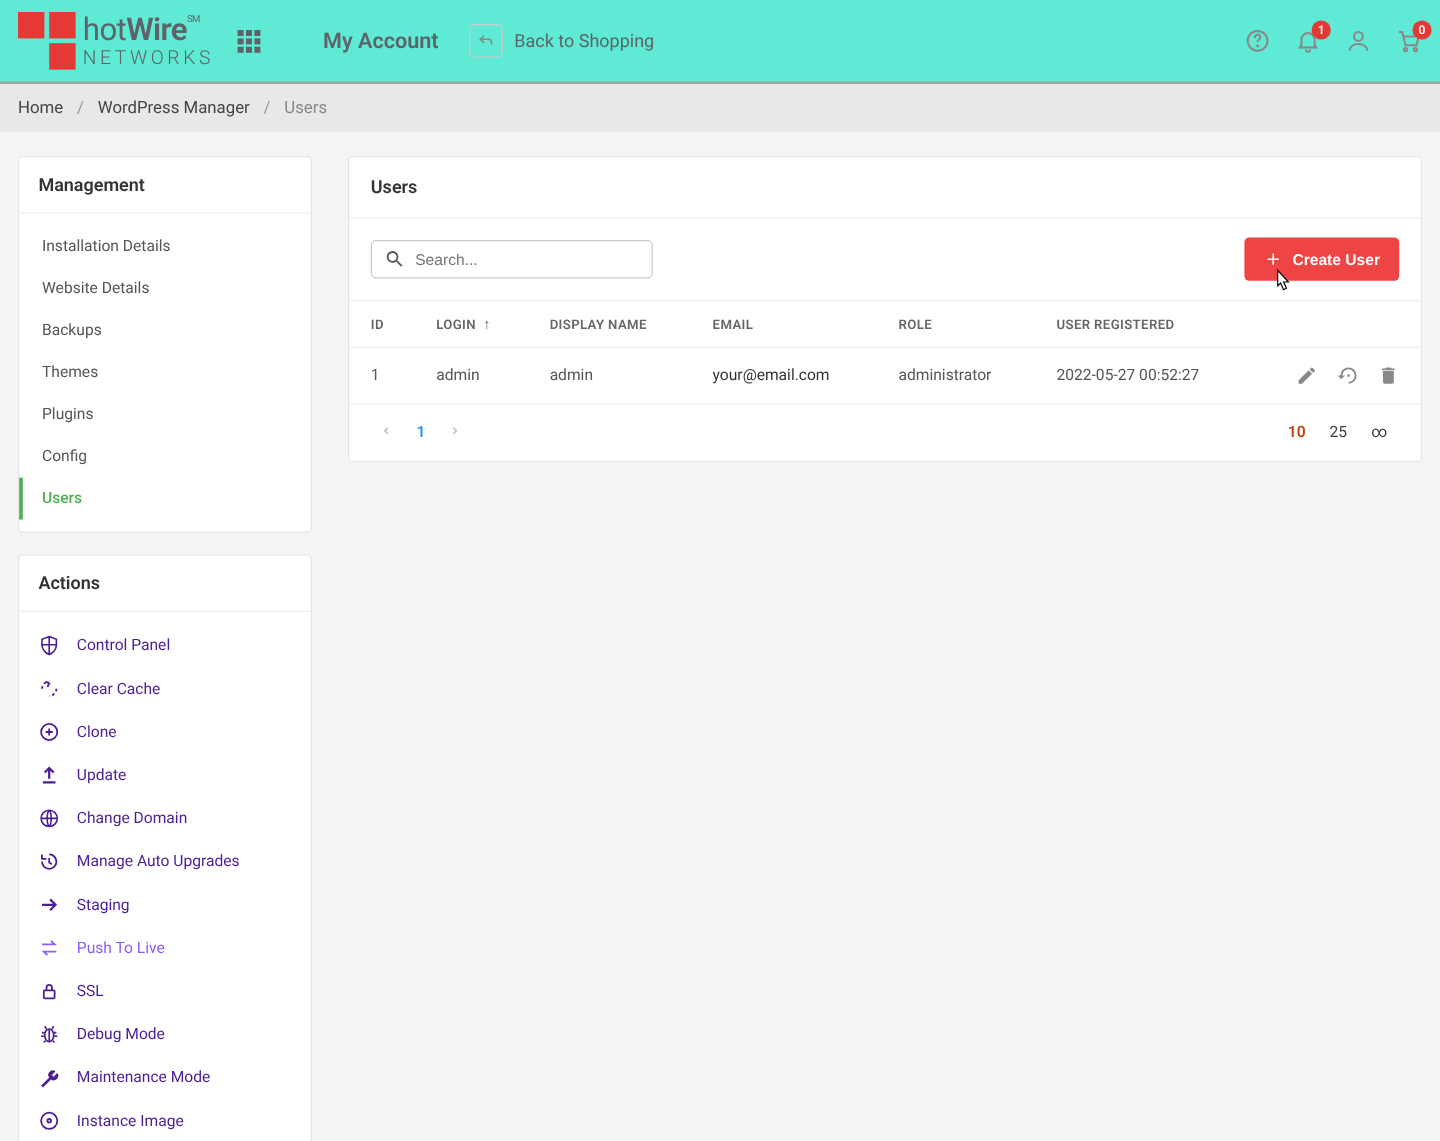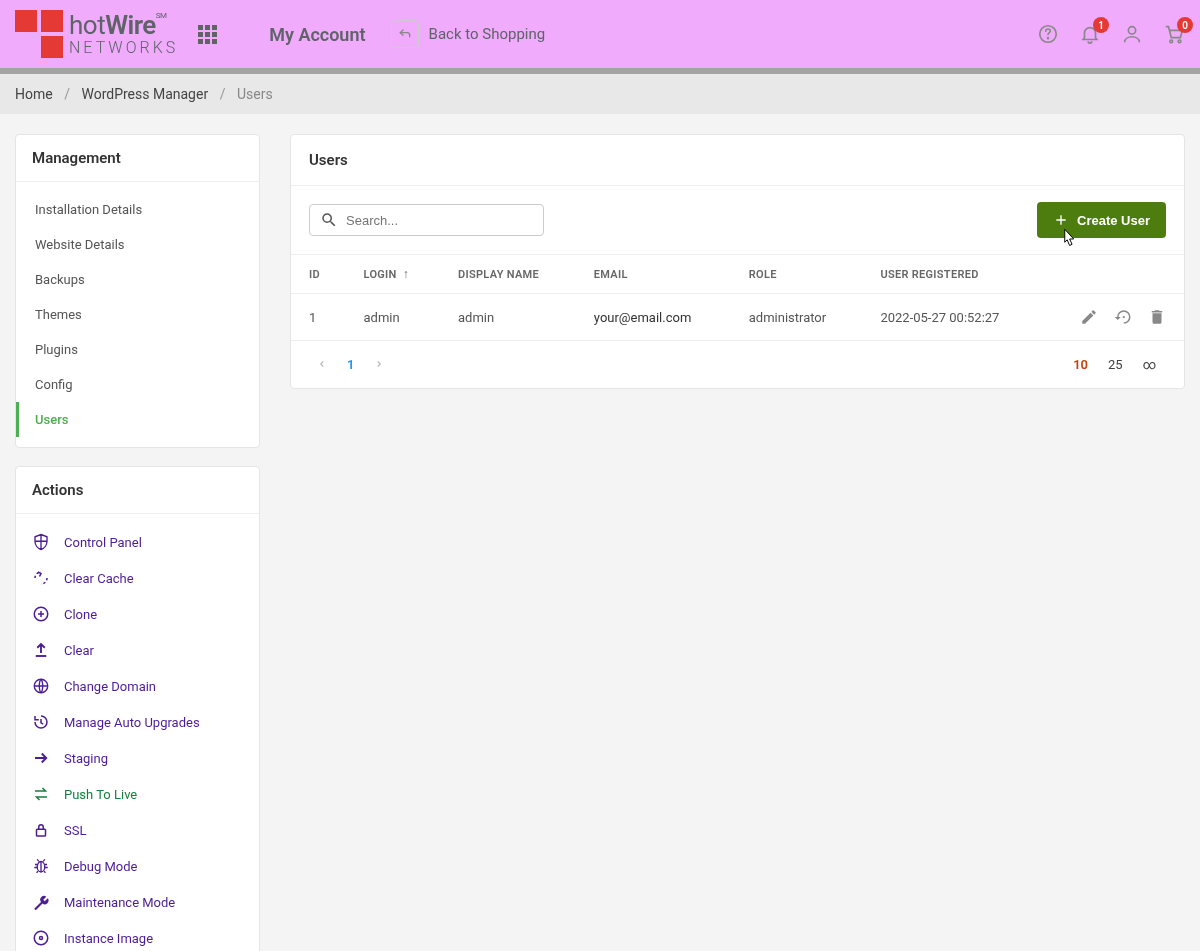--- a/index.html
+++ b/index.html
@@ -1,19 +1,19 @@
 <!DOCTYPE html>
 <html><head>
 <meta charset="utf-8">
 <style>
 * { margin: 0; padding: 0; box-sizing: border-box; }
 body { font-family: -apple-system, BlinkMacSystemFont, "Segoe UI", Roboto, Arial, sans-serif; background: #f4f4f4; color: #333; }
 
 
-.header { background: #f0abfc; padding: 10px 15px; display: flex; align-items: center; border-bottom: 6px solid #a3a3a3; }
+.header { background: #5eead4; padding: 10px 15px; display: flex; align-items: center; border-bottom: 2px solid #a3a3a3; }
 .logo { display: flex; align-items: center; gap: 6px; margin-right: 20px; }
 .logo-squares { display: grid; grid-template-columns: 22px 22px; grid-template-rows: 22px 22px; gap: 4px; }
 .logo-sq { background: #e53935; width: 22px; height: 22px; }
 .logo-sq.empty { background: transparent; }
 .logo-text { display: flex; flex-direction: column; line-height: 1; }
 .logo-main { font-size: 26px; font-weight: 400; color: #5f6368; letter-spacing: -0.5px; }
 .logo-main b { font-weight: 600; }
 .logo-sm { font-size: 8px; vertical-align: top; color: #5f6368; }
 .logo-sub { font-size: 16px; color: #5f6368; letter-spacing: 3px; font-weight: 300; margin-top: 2px; }
 .apps-icon { display: grid; grid-template-columns: repeat(3, 5px); grid-template-rows: repeat(3, 5px); gap: 2px; margin-right: 8px; }
@@ -34,34 +34,34 @@
 .breadcrumb .current { color: #888; }
 
 
 .layout { display: flex; gap: 30px; padding: 20px 15px; align-items: flex-start; }
 .sidebar { width: 245px; flex-shrink: 0; }
 .card { background: white; border: 1px solid #e5e5e5; border-radius: 4px; margin-bottom: 18px; }
 .card-header { padding: 14px 16px; font-weight: 600; font-size: 15px; border-bottom: 1px solid #eee; color: #333; }
 .mgmt-item { display: block; padding: 10px 16px; font-size: 13px; color: #555; border-left: 3px solid transparent; cursor: pointer; }
 .mgmt-item.active { color: #4caf50; border-left-color: #4caf50; font-weight: 500; }
 .action-item { display: flex; align-items: center; gap: 14px; padding: 9px 16px; font-size: 13px; color: #4c1d95; cursor: pointer; }
-.action-item.disabled { color: #15803d; }
+.action-item.disabled { color: #8b5cf6; }
 .action-item svg { width: 18px; height: 18px; fill: currentColor; flex-shrink: 0; }
 .card-body-pad { padding: 10px 0; }
 
 
 .main { flex: 1; }
 .panel { background: white; border: 1px solid #e5e5e5; border-radius: 4px; }
 .panel-title { padding: 16px 18px; font-weight: 600; font-size: 15px; border-bottom: 1px solid #eee; }
 .toolbar { display: flex; align-items: center; padding: 16px 18px; gap: 12px; }
 .search-box { display: flex; align-items: center; border: 1px solid #ccc; border-radius: 4px; padding: 6px 10px; width: 235px; }
 .search-box svg { width: 18px; height: 18px; fill: #555; margin-right: 8px; }
 .search-box input { border: none; outline: none; font-size: 13px; flex: 1; }
 .toolbar-spacer { flex: 1; }
-.create-btn { background: #4d7c0f; color: white; border: none; border-radius: 4px; padding: 10px 16px; font-size: 13px; font-weight: 600; display: flex; align-items: center; gap: 8px; cursor: pointer; position: relative; }
+.create-btn { background: #ef4444; color: white; border: none; border-radius: 4px; padding: 10px 16px; font-size: 13px; font-weight: 600; display: flex; align-items: center; gap: 8px; cursor: pointer; position: relative; }
 .create-btn svg { width: 16px; height: 16px; fill: white; }
 
 .table { width: 100%; border-collapse: collapse; }
 .table th { text-align: left; padding: 12px 18px; font-size: 11px; font-weight: 600; color: #666; letter-spacing: 0.3px; border-bottom: 1px solid #eee; border-top: 1px solid #eee; }
 .table th .sort { margin-left: 6px; color: #666; font-size: 12px; }
 .table td { padding: 14px 18px; font-size: 13px; color: #555; border-bottom: 1px solid #eee; }
 .row-actions { display: flex; gap: 16px; justify-content: flex-end; color: #888; }
 .row-actions svg { width: 18px; height: 18px; fill: currentColor; cursor: pointer; }
 
 .pagination { display: flex; align-items: center; padding: 12px 18px; font-size: 13px; }
@@ -189,21 +189,21 @@
               <circle cx="12" cy="12" r="9" fill="none" stroke="currentColor" stroke-width="2"></circle>
               <path d="M12 8v8M8 12h8" stroke="currentColor" stroke-width="2"></path>
             </svg>
             <span>Clone</span>
           </div>
           <div class="action-item">
             <svg viewBox="0 0 24 24">
               <path d="M12 4v12M7 9l5-5 5 5" fill="none" stroke="currentColor" stroke-width="2.5"></path>
               <path d="M5 20h14" stroke="currentColor" stroke-width="2.5"></path>
             </svg>
-            <span>Clear</span>
+            <span>Update</span>
           </div>
           <div class="action-item">
             <svg viewBox="0 0 24 24">
               <circle cx="12" cy="12" r="9" fill="none" stroke="currentColor" stroke-width="1.8"></circle>
               <path d="M3 12h18M12 3c3 3 3 15 0 18M12 3c-3 3-3 15 0 18" fill="none" stroke="currentColor" stroke-width="1.8"></path>
             </svg>
             <span>Change Domain</span>
           </div>
           <div class="action-item">
             <svg viewBox="0 0 24 24">

